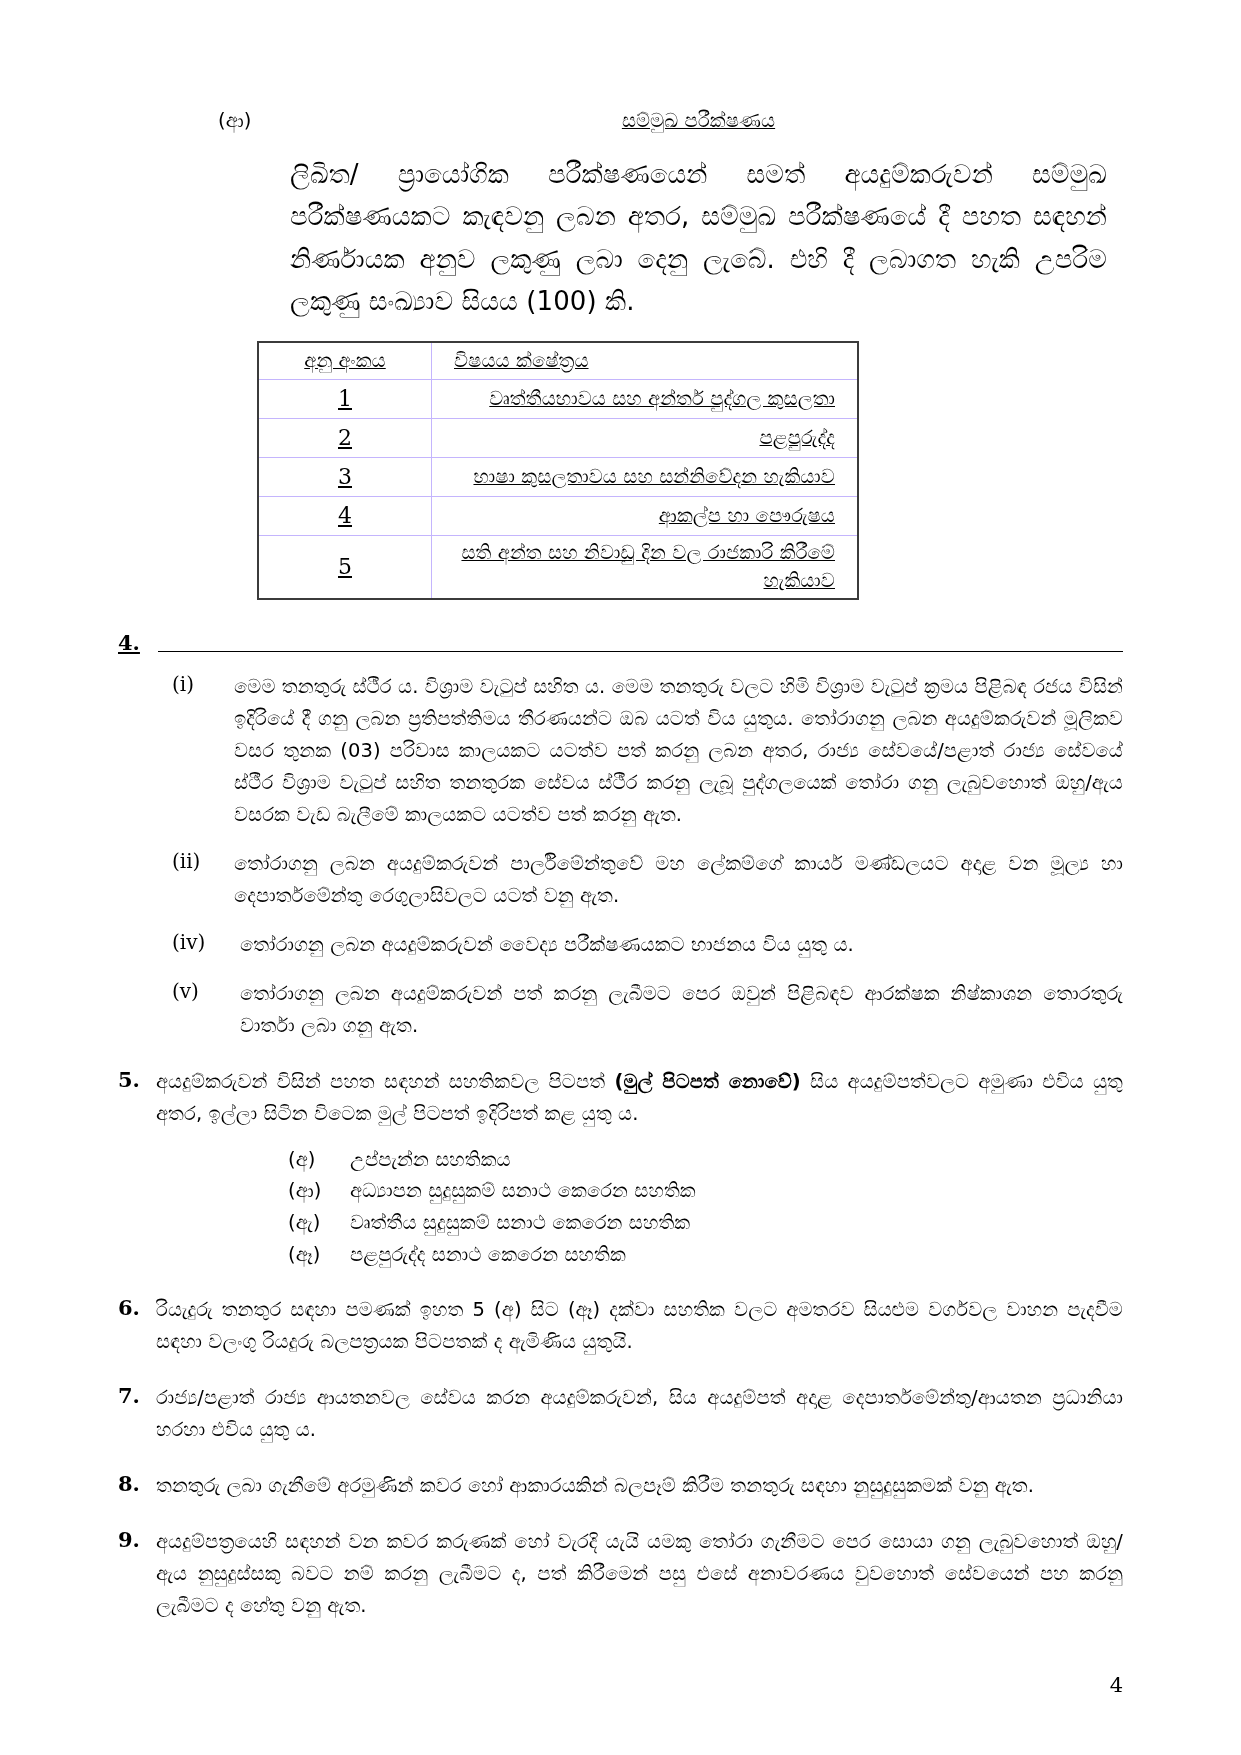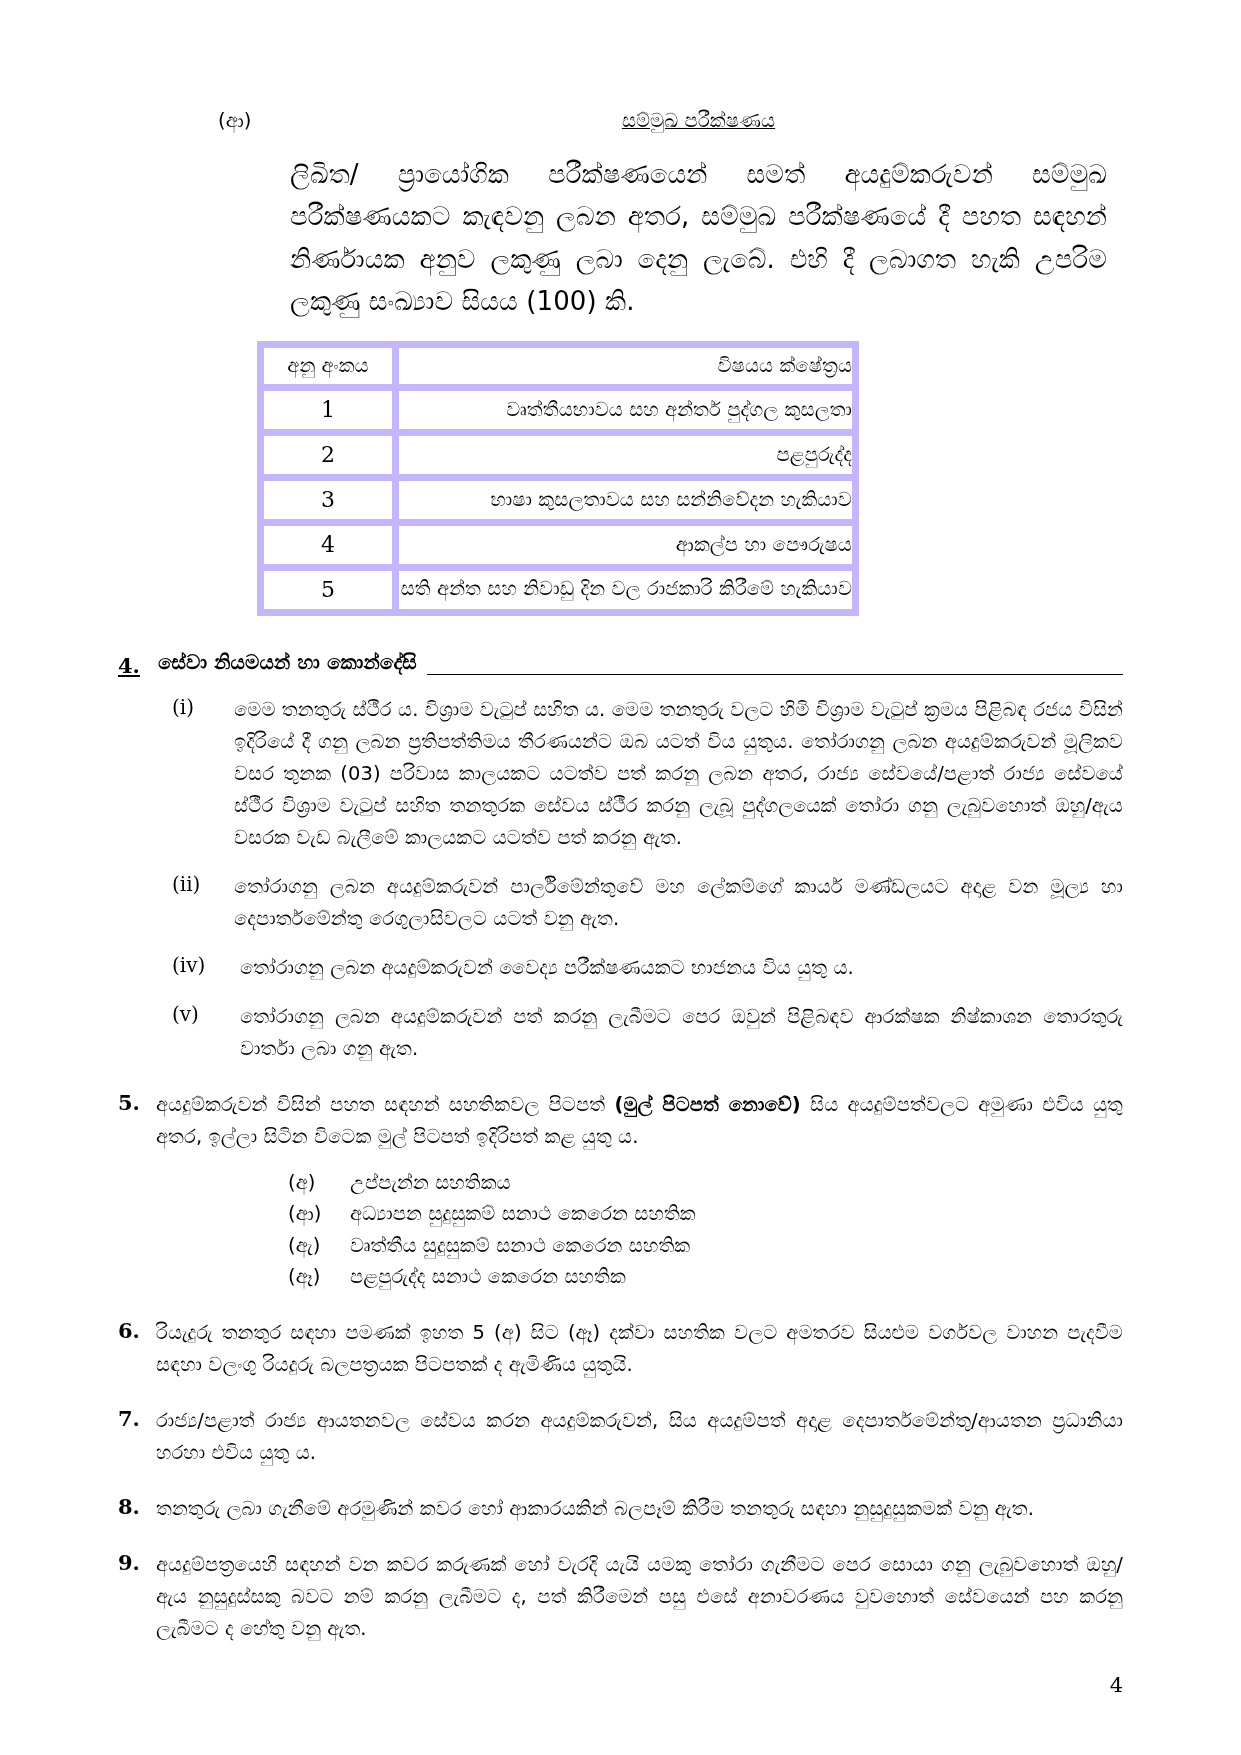--- a/index.html
+++ b/index.html
@@ -67,32 +67,33 @@
     margin-left: 139px;
     margin-top: 18px;
   }
   table.grid {
     border-collapse: collapse;
     border: 2px solid #3b3b3b;
     width: 602px;
     table-layout: fixed;
   }
   table.grid td, table.grid th {
-    border: 7px solid #c4b5fd;
-    padding: 3px 0;
+    border: 1px solid #c4b5fd;
+    padding: 3px 22px;
     font-size: 19.5px;
     line-height: 1.45;
     font-weight: normal;
     vertical-align: middle;
     height: 30px;
+    text-decoration: underline;
   }
   table.grid .col-no { width: 128px; text-align: center; }
   table.grid .col-sub { text-align: right; }
   table.grid thead td { text-align: center; }
-  table.grid thead td.col-sub { text-align: right; }
+  table.grid thead td.col-sub { text-align: left; }
   table.grid td.num {
     text-align: center;
     font-family: "DejaVu Serif", "Liberation Serif", serif;
     font-size: 22px;
   }
 
   
   .sec-head {
     margin-top: 30px;
     display: flex;
@@ -226,21 +227,20 @@
         <tr>
           <td class="col-no num lat">5</td>
           <td class="col-sub sin">සති අන්ත සහ නිවාඩු දින වල රාජකාරි කිරීමේ හැකියාව</td>
         </tr>
       </tbody>
     </table>
   </div>
 
   <div class="sec-head">
     <span class="num">4.</span>
-    <span class="txt sin">සේවා නියමයන් හා කොන්දේසි</span>
     <span class="rule"></span>
   </div>
 
   <div class="roman-list">
     <div class="roman-item">
       <span class="mk">(i)</span>
       <span class="bd sin">මෙම තනතුරු ස්ථීර ය. විශ්‍රාම වැටුප් සහිත ය. මෙම තනතුරු වලට හිමි විශ්‍රාම වැටුප් ක්‍රමය පිළිබඳ රජය විසින් ඉදිරියේ දී ගනු ලබන ප්‍රතිපත්තිමය තීරණයන්ට ඔබ යටත් විය යුතුය. තෝරාගනු ලබන අයදුම්කරුවන් මූලිකව වසර තුනක (03) පරිවාස කාලයකට යටත්ව පත් කරනු ලබන අතර, රාජ්‍ය සේවයේ/පළාත් රාජ්‍ය සේවයේ ස්ථීර විශ්‍රාම වැටුප් සහිත තනතුරක සේවය ස්ථීර කරනු ලැබූ පුද්ගලයෙක් තෝරා ගනු ලැබුවහොත් ඔහු/ඇය වසරක වැඩ බැලීමේ කාලයකට යටත්ව පත් කරනු ඇත.</span>
     </div>
     <div class="roman-item">
       <span class="mk">(ii)</span>

